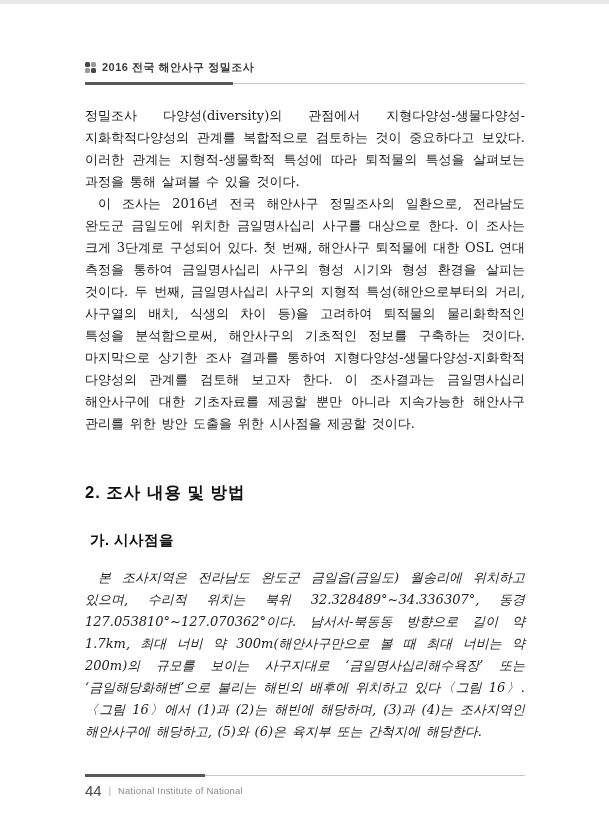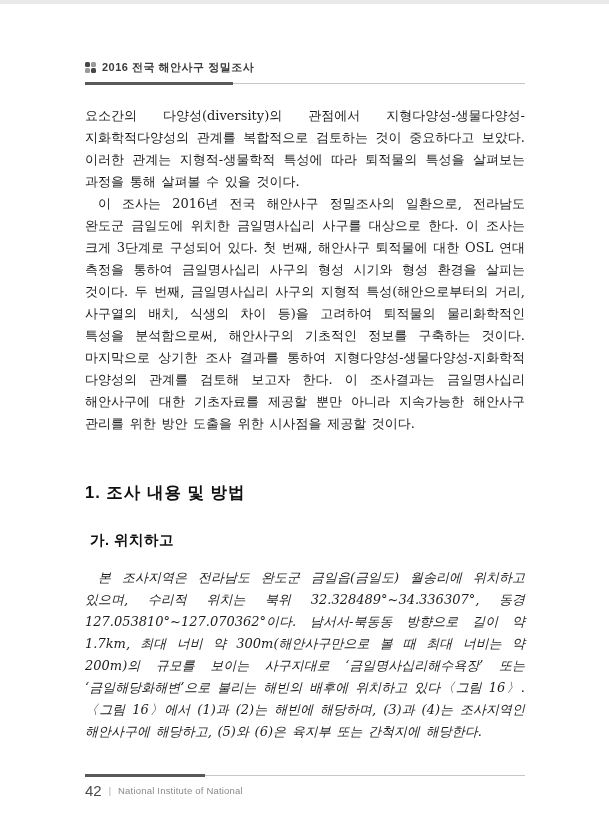--- a/index.html
+++ b/index.html
@@ -143,35 +143,35 @@
       </span>
       <span class="header-title">2016 전국 해안사구 정밀조사</span>
     </div>
     <div class="rule rule-header">
       <div class="thin"></div>
       <div class="thick"></div>
     </div>
   </div>
 
   <div class="content">
-    <p class="para">요소간의 다양성(diversity)의 관점에서 지형다양성-생물다양성-지화학적다양성의 관계를 복합적으로 검토하는 것이 중요하다고 보았다. 이러한 관계는 지형적-생물학적 특성에 따라 퇴적물의 특성을 살펴보는 과정을 통해 살펴볼 수 있을 것이다.</p>
+    <p class="para">정밀조사 다양성(diversity)의 관점에서 지형다양성-생물다양성-지화학적다양성의 관계를 복합적으로 검토하는 것이 중요하다고 보았다. 이러한 관계는 지형적-생물학적 특성에 따라 퇴적물의 특성을 살펴보는 과정을 통해 살펴볼 수 있을 것이다.</p>
     <p class="para indent">이 조사는 2016년 전국 해안사구 정밀조사의 일환으로, 전라남도 완도군 금일도에 위치한 금일명사십리 사구를 대상으로 한다. 이 조사는 크게 3단계로 구성되어 있다. 첫 번째, 해안사구 퇴적물에 대한 OSL 연대 측정을 통하여 금일명사십리 사구의 형성 시기와 형성 환경을 살피는 것이다. 두 번째, 금일명사십리 사구의 지형적 특성(해안으로부터의 거리, 사구열의 배치, 식생의 차이 등)을 고려하여 퇴적물의 물리화학적인 특성을 분석함으로써, 해안사구의 기초적인 정보를 구축하는 것이다. 마지막으로 상기한 조사 결과를 통하여 지형다양성-생물다양성-지화학적 다양성의 관계를 검토해 보고자 한다. 이 조사결과는 금일명사십리 해안사구에 대한 기초자료를 제공할 뿐만 아니라 지속가능한 해안사구 관리를 위한 방안 도출을 위한 시사점을 제공할 것이다.</p>
 
-    <h2 class="section-heading">1. 조사 내용 및 방법</h2>
+    <h2 class="section-heading">2. 조사 내용 및 방법</h2>
 
-    <h3 class="subsection-heading">가. 위치하고</h3>
+    <h3 class="subsection-heading">가. 시사점을</h3>
 
     <p class="para indent after-sub">본 조사지역은 전라남도 완도군 금일읍(금일도) 월송리에 위치하고 있으며, 수리적 위치는 북위 32.328489°~34.336307°, 동경 127.053810°~127.070362°이다. 남서서-북동동 방향으로 길이 약 1.7km, 최대 너비 약 300m(해안사구만으로 볼 때 최대 너비는 약 200m)의 규모를 보이는 사구지대로 ‘금일명사십리해수욕장’ 또는 ‘금일해당화해변’으로 불리는 해빈의 배후에 위치하고 있다〈그림 16〉. 〈그림 16〉에서 (1)과 (2)는 해빈에 해당하며, (3)과 (4)는 조사지역인 해안사구에 해당하고, (5)와 (6)은 육지부 또는 간척지에 해당한다.</p>
   </div>
 
   <div class="footer">
     <div class="rule rule-footer">
       <div class="thin"></div>
       <div class="thick"></div>
     </div>
     <div class="footer-row">
-      <span class="page-number">42</span>
+      <span class="page-number">44</span>
       <span class="footer-sep">|</span>
       <span class="institute-name">National Institute of National</span>
     </div>
   </div>
 
 </div>
 
 </body></html>

